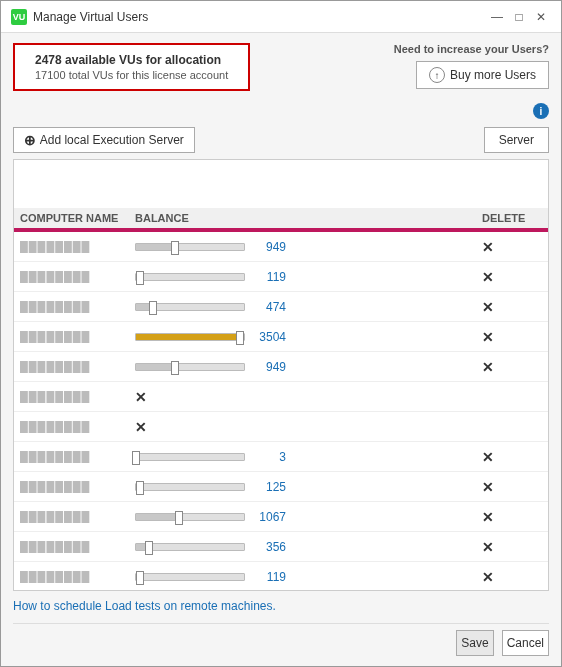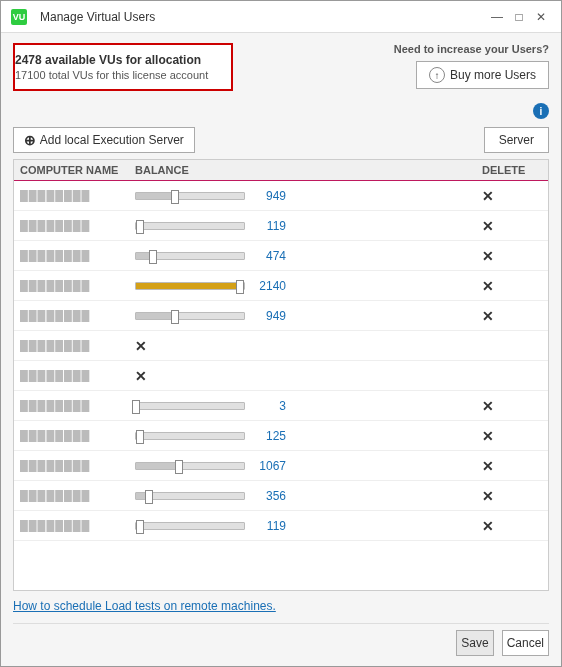--- a/index.html
+++ b/index.html
@@ -24,21 +24,21 @@
       border-bottom: 1px solid #ddd;
       padding: 8px 10px;
       display: flex;
       align-items: center;
       justify-content: space-between;
       height: 32px;
     }
     .title-bar-left {
       display: flex;
       align-items: center;
-      gap: 13px;
+      gap: 6px;
     }
     .title-icon {
       width: 16px;
       height: 16px;
       background: #2ecc40;
       border-radius: 2px;
       display: flex;
       align-items: center;
       justify-content: center;
       color: #fff;
@@ -77,21 +77,21 @@
 
     .top-section {
       display: flex;
       justify-content: space-between;
       align-items: flex-start;
       margin-bottom: 12px;
     }
 
     .allocation-box {
       border: 2px solid #cc0000;
-      padding: 8px 0;
+      padding: 8px 20px;
       background: #fff;
       min-width: 220px;
     }
     .allocation-main {
       font-weight: bold;
       font-size: 12px;
       color: #333;
     }
     .allocation-sub {
       font-size: 11px;
@@ -186,22 +186,23 @@
       border: 1px solid #ccc;
       background: #fff;
       overflow-y: auto;
       overflow-x: hidden;
     }
 
     .table-header {
       display: grid;
       grid-template-columns: 115px 1fr 60px;
       background: #f0f0f0;
-      border-bottom: 1px solid #be185d;
+      border-bottom: 4px solid #be185d;
       padding: 4px 6px;
+      margin-top: 48px;
     }
     .col-head {
       font-size: 11px;
       font-weight: bold;
       color: #555;
       text-transform: uppercase;
     }
 
     .table-body {
       overflow-y: auto;
@@ -281,21 +282,20 @@
 
     .bottom-section {
       padding-top: 8px;
       display: flex;
       flex-direction: column;
       gap: 0;
     }
     .help-link {
       font-size: 12px;
       color: #1a6fb5;
-      text-decoration: underline;
       cursor: pointer;
       margin-bottom: 10px;
     }
 
     .footer-btns {
       display: flex;
       justify-content: flex-end;
       gap: 8px;
       padding-top: 6px;
       border-top: 1px solid #ddd;
@@ -406,21 +406,21 @@
         <span class="delete-x">✕</span>
       </div>
     </div>
           <div class="table-row">
       <span class="computer-name" style="color:#bbb; letter-spacing:1px;">████████</span>
       <div class="balance-cell">
         <div class="slider-track">
           <div class="slider-fill yellow" style="width:96%;"></div>
           <div class="slider-thumb" style="left:96%;"></div>
         </div>
-        <span class="balance-value">2140</span>
+        <span class="balance-value">3504</span>
       </div>
       <div class="delete-cell">
         <span class="delete-x">✕</span>
       </div>
     </div>
           <div class="table-row">
       <span class="computer-name" style="color:#bbb; letter-spacing:1px;">████████</span>
       <div class="balance-cell">
         <div class="slider-track">
           <div class="slider-fill " style="width:36%;"></div>

